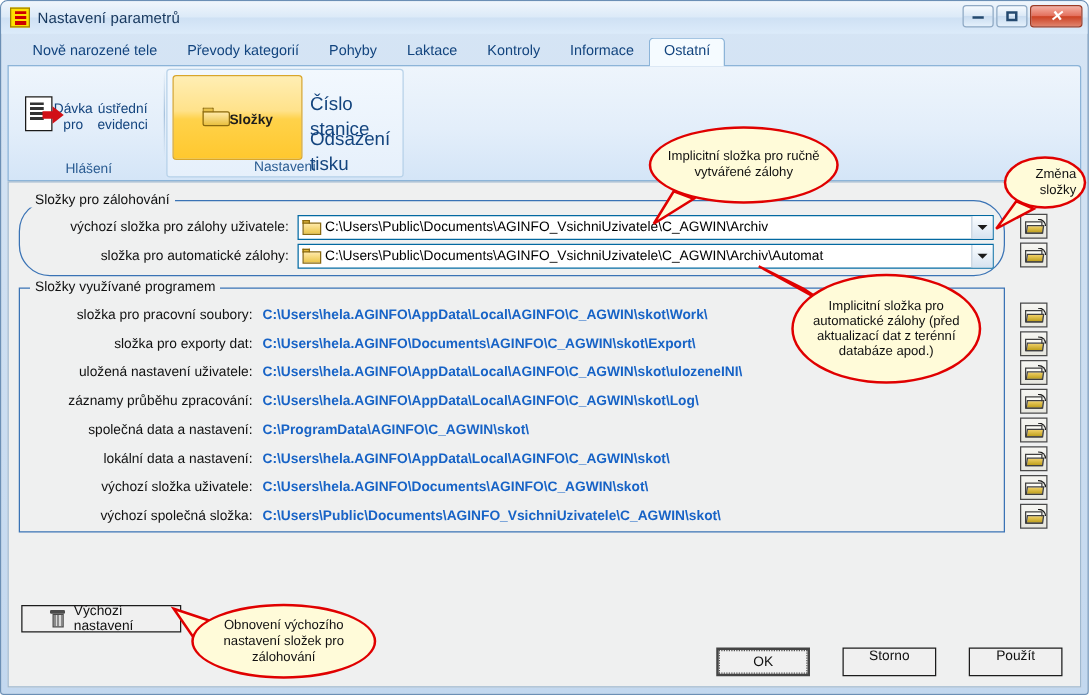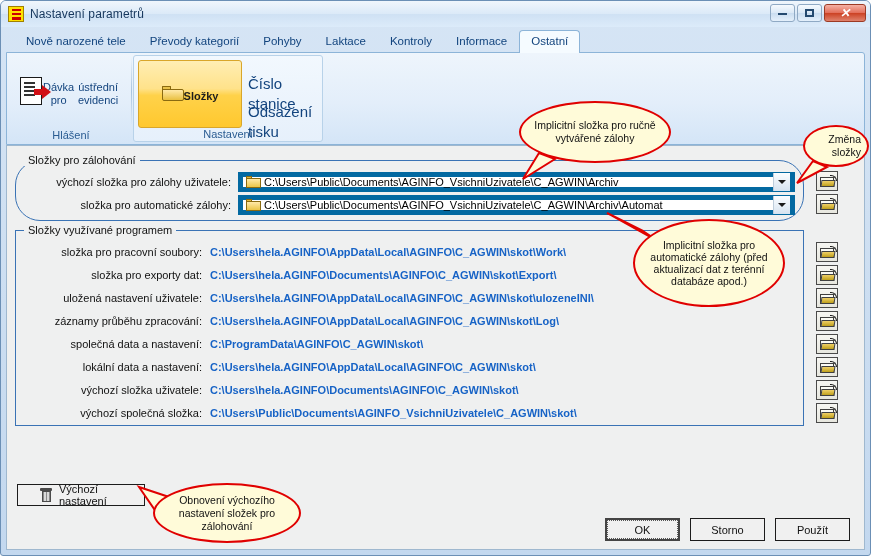--- a/index.html
+++ b/index.html
@@ -148,21 +148,21 @@
   #gb-zalohovani { left:8px; top:14px; right:60px; height:61px;border-radius:25px; }
   #gb-programem { left:8px; top:84px; right:60px; height:196px; }
 
   .fldrow { position:absolute; left:0; right:0; height:20px; }
   .fldlabel {
     position:absolute; left:0; width:215px; text-align:right;
     font-size:11px; color:#111; line-height:20px;
   }
   .combo {
     position:absolute; left:222px; right:8px; height:20px;
-    background:#fff; border:5px solid #0369a1;
+    background:#fff; border:1px solid #0369a1;
     display:flex; align-items:center;
   }
   .combo .cfolder {
     width:15px; height:13px; margin:0 3px 0 3px; flex:none; position:relative;
   }
   .combo .cfolder .t{ position:absolute; left:0; top:0; width:6px;height:3px;
       background:#e2b93c; border:1px solid #8a6a10; border-bottom:none;}
   .combo .cfolder .b{ position:absolute; left:0; top:2px; width:15px;height:10px;
       background:linear-gradient(to bottom,#ffe9a8,#eac548); border:1px solid #8a6a10;}
   .combo .ctext { flex:1; font-size:11px; color:#000; overflow:hidden; white-space:nowrap; }
@@ -218,21 +218,21 @@
   .ico-trash { width:12px; height:14px; position:relative; flex:none; }
   .ico-trash .lid{ position:absolute; left:0; top:0; width:12px;height:3px;background:#4a4a4a;border-radius:1px;}
   .ico-trash .can{ position:absolute; left:1.5px; top:3px; width:9px;height:11px;
       background:linear-gradient(to right,#8a8a8a 0 1.5px,#d9d9d9 1.5px 3px,#8a8a8a 3px 4.5px,#d9d9d9 4.5px 6px,#8a8a8a 6px 7.5px,#d9d9d9 7.5px 9px);
       border:1px solid #4a4a4a;}
   #btn-default .lbl { font-size:11px; color:#111; }
 
   #footer-btns { position:absolute; right:14px; bottom:8px; display:flex; gap:10px; }
   .dlgbtn {
     width:75px; height:23px; background:#f0f0f0; border:1px solid #1c1c1c;
-    font-size:11px; color:#111; display:flex; align-items:center; justify-content:center;
+    font-size:11px; color:#111; display:flex; align-items:flex-start; justify-content:center;margin-left:16px;
   }
   .dlgbtn.default { border:2px solid #444; }
   .dlgbtn.default .inner {
     width:100%; height:100%; border:1px dotted #555;
     display:flex; align-items:center; justify-content:center;
   }
 
   
   .callout { position:absolute; z-index:40; }
   .bubble {

